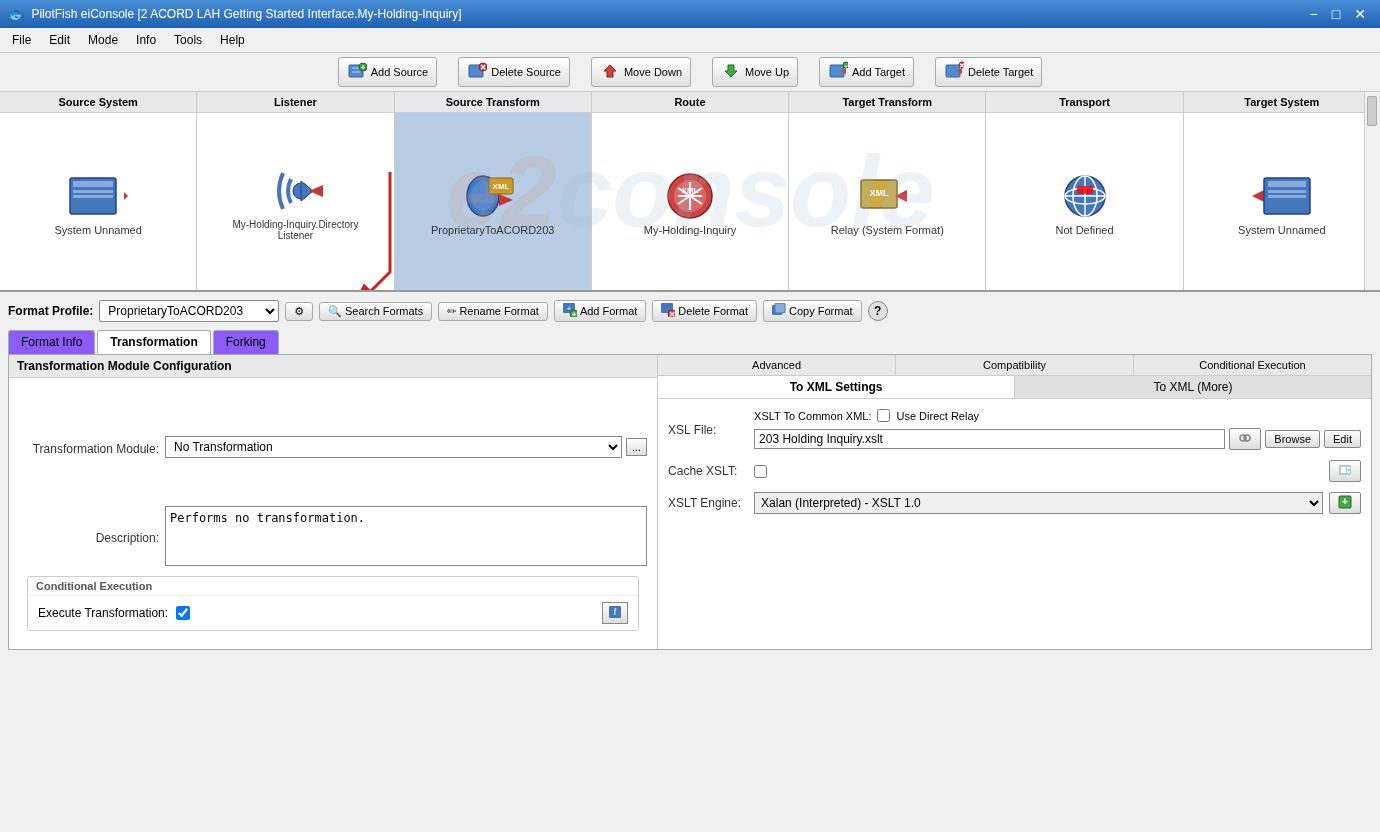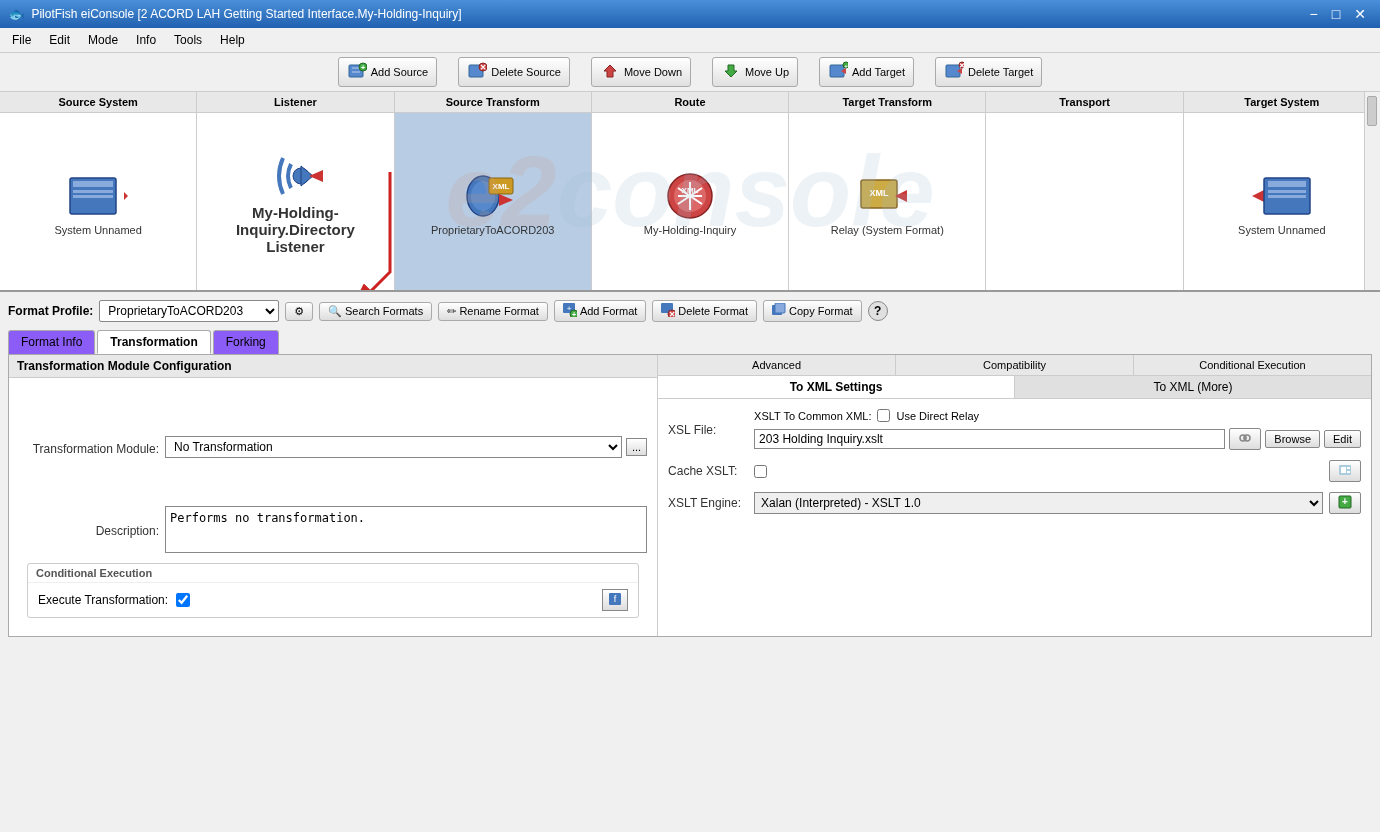--- a/index.html
+++ b/index.html
@@ -203,21 +203,21 @@
     .config-input-group { display: flex; align-items: center; gap: 4px; flex: 1; }
     .config-select {
       flex: 1;
       padding: 2px 4px;
       border: 1px solid #888;
       font-size: 12px;
       background: white;
     }
     .config-textarea {
       flex: 1;
-      height: 47px;
+      height: 60px;
       border: 1px solid #888;
       padding: 4px;
       font-size: 12px;
       resize: none;
       background: white;
     }
     .small-btn {
       padding: 2px 5px;
       border: 1px solid #888;
       background: linear-gradient(to bottom, #fff, #ddd);
@@ -425,21 +425,21 @@
     <div style="flex:1; display:flex; flex-direction:column; border-right:1px solid #ccc;">
       <div class="pipeline-col-header">Listener</div>
       <div class="pipeline-col">
         <svg width="64" height="56" viewBox="0 0 64 56">
           <path d="M20,10 Q12,28 20,46" stroke="#4477bb" stroke-width="4" fill="none"></path>
           <path d="M28,16 Q22,28 28,40" stroke="#4477bb" stroke-width="4" fill="none"></path>
           <circle cx="38" cy="28" r="8" fill="#4477bb" stroke="#224488" stroke-width="1"></circle>
           <polygon points="38,18 50,28 38,38" fill="#4477bb" stroke="#224488" stroke-width="1"></polygon>
           <polygon points="46,28 60,22 60,34" fill="#cc3333"></polygon>
         </svg>
-        <span style="font-size:15px;font-weight:bold;">My-Holding-Inquiry.Directory<br>Listener</span>
+        <span style="font-size:10px;">My-Holding-Inquiry.Directory<br>Listener</span>
       </div>
     </div>
     <div style="flex:1; display:flex; flex-direction:column; border-right:1px solid #ccc; background:#b8cce4;">
       <div class="pipeline-col-header">Source Transform</div>
       <div class="pipeline-col active">
         <svg width="64" height="56" viewBox="0 0 64 56">
           <ellipse cx="22" cy="28" rx="16" ry="20" fill="#4477bb" stroke="#224488" stroke-width="1.5"></ellipse>
           <ellipse cx="22" cy="28" rx="12" ry="15" fill="#5588cc"></ellipse>
           <rect x="28" y="10" width="24" height="16" rx="2" fill="#cc9922" stroke="#886611" stroke-width="1"></rect>
           <text x="40" y="21" text-anchor="middle" fill="white" font-size="8" font-weight="bold">XML</text>
@@ -469,20 +469,31 @@
         <svg width="64" height="56" viewBox="0 0 64 56">
           <rect x="6" y="12" width="36" height="28" rx="2" fill="#ccaa44" stroke="#886622" stroke-width="1.5"></rect>
           <text x="24" y="28" text-anchor="middle" fill="white" font-size="9" font-weight="bold">XML</text>
           <polygon points="40,28 52,22 52,34" fill="#cc3333"></polygon>
         </svg>
         <span>Relay (System Format)</span>
       </div>
     </div>
     <div style="flex:1; display:flex; flex-direction:column; border-right:1px solid #ccc;">
       <div class="pipeline-col-header">Transport</div>
+      <div class="pipeline-col">
+        <svg width="64" height="56" viewBox="0 0 64 56">
+          <circle cx="32" cy="28" r="20" fill="#4477bb" stroke="#224488" stroke-width="1.5"></circle>
+          <ellipse cx="32" cy="28" rx="20" ry="8" fill="none" stroke="white" stroke-width="1.5"></ellipse>
+          <ellipse cx="32" cy="28" rx="12" ry="20" fill="none" stroke="white" stroke-width="1.5"></ellipse>
+          <line x1="12" y1="28" x2="52" y2="28" stroke="white" stroke-width="1.5"></line>
+          <line x1="32" y1="8" x2="32" y2="48" stroke="white" stroke-width="1.5"></line>
+          <rect x="24" y="18" width="16" height="8" rx="1" fill="red" opacity="0.8"></rect>
+        </svg>
+        <span>Not Defined</span>
+      </div>
     </div>
     <div style="flex:1; display:flex; flex-direction:column;">
       <div class="pipeline-col-header">Target System</div>
       <div class="pipeline-col">
         <svg width="64" height="56" viewBox="0 0 64 56">
           <polygon points="2,28 14,22 14,34" fill="#cc3333"></polygon>
           <rect x="14" y="10" width="46" height="36" rx="2" fill="#4477bb" stroke="#224488" stroke-width="1.5"></rect>
           <rect x="18" y="13" width="38" height="6" fill="#88aadd"></rect>
           <rect x="18" y="22" width="38" height="3" fill="#88aadd"></rect>
           <rect x="18" y="27" width="38" height="3" fill="#88aadd"></rect>

